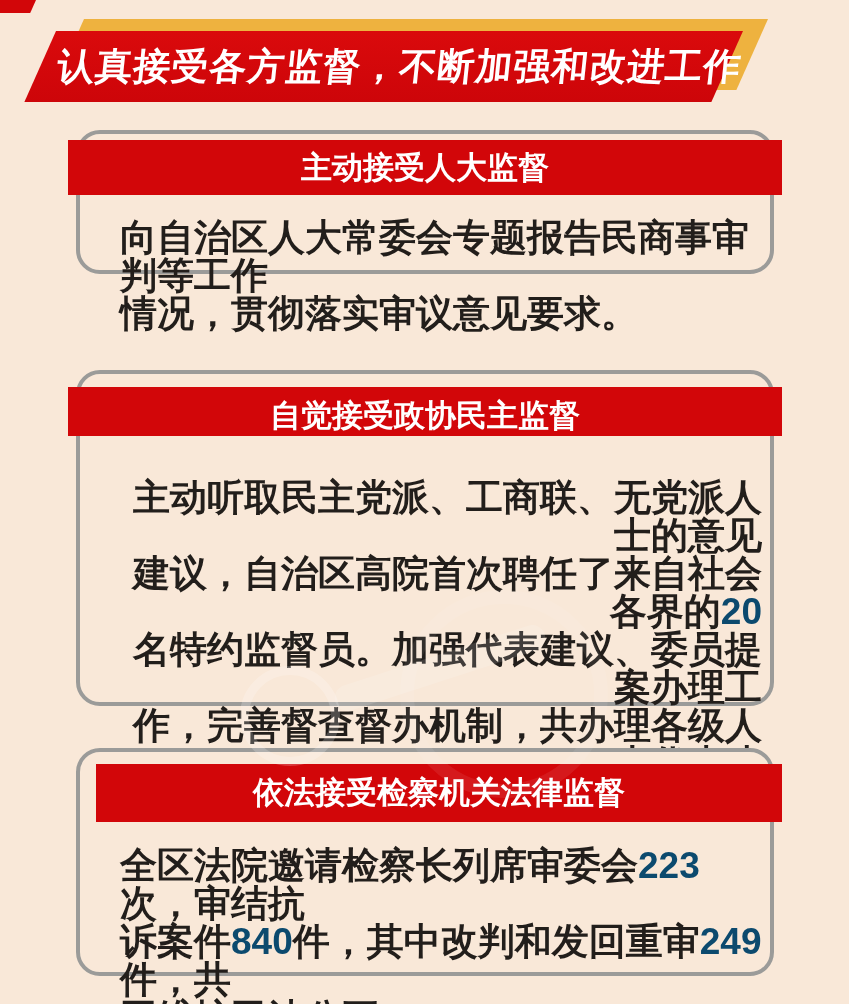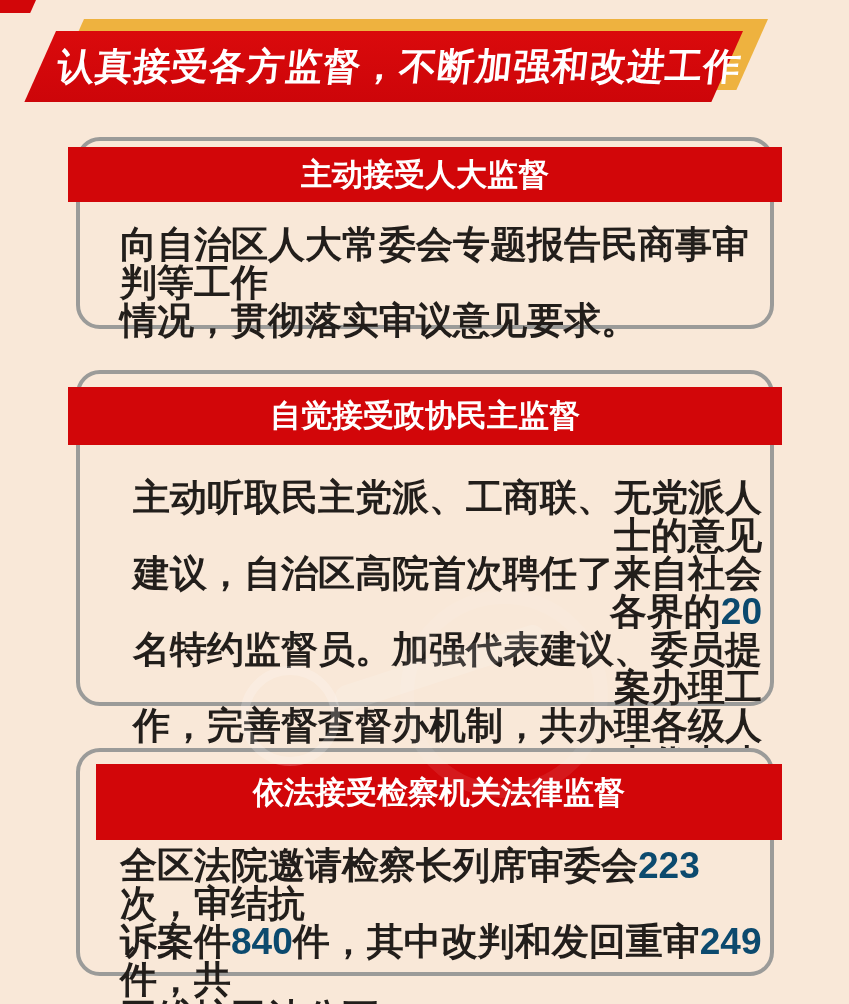--- a/index.html
+++ b/index.html
@@ -38,32 +38,32 @@
     white-space:nowrap;
   }
 
   
   .card{
     position:absolute;left:76px;width:698px;
     border:4px solid #9b9b99;border-radius:24px;
     background:#f9e8d8;
     box-sizing:border-box;
   }
-  .card1{top:137px;height:192px;}
+  .card1{top:130px;height:144px;}
   .card2{top:370px;height:336px;}
   .card3{top:748px;height:228px;}
 
   .card-header{
     position:absolute;left:-12px;right:-12px;
     background:#d20609;
     color:#ffffff;text-align:center;font-weight:800;font-size:31px;
   }
   .card1 .card-header{top:6px;height:55px;line-height:55px;}
-  .card2 .card-header{top:13px;height:58px;line-height:58px;}
-  .card3 .card-header{top:12px;height:76px;line-height:58px;margin-left:28px;}
+  .card2 .card-header{top:13px;height:49px;line-height:58px;}
+  .card3 .card-header{top:12px;height:58px;line-height:58px;margin-left:28px;}
 
   .card-body{
     position:absolute;left:40px;right:8px;
     color:#221e1b;font-size:37px;font-weight:800;
     line-height:38px;
     white-space:pre-wrap;
     letter-spacing:0px;
   }
   .card1 .card-body{top:85px;}
   .card2 .card-body{top:105px;text-align:right;}

